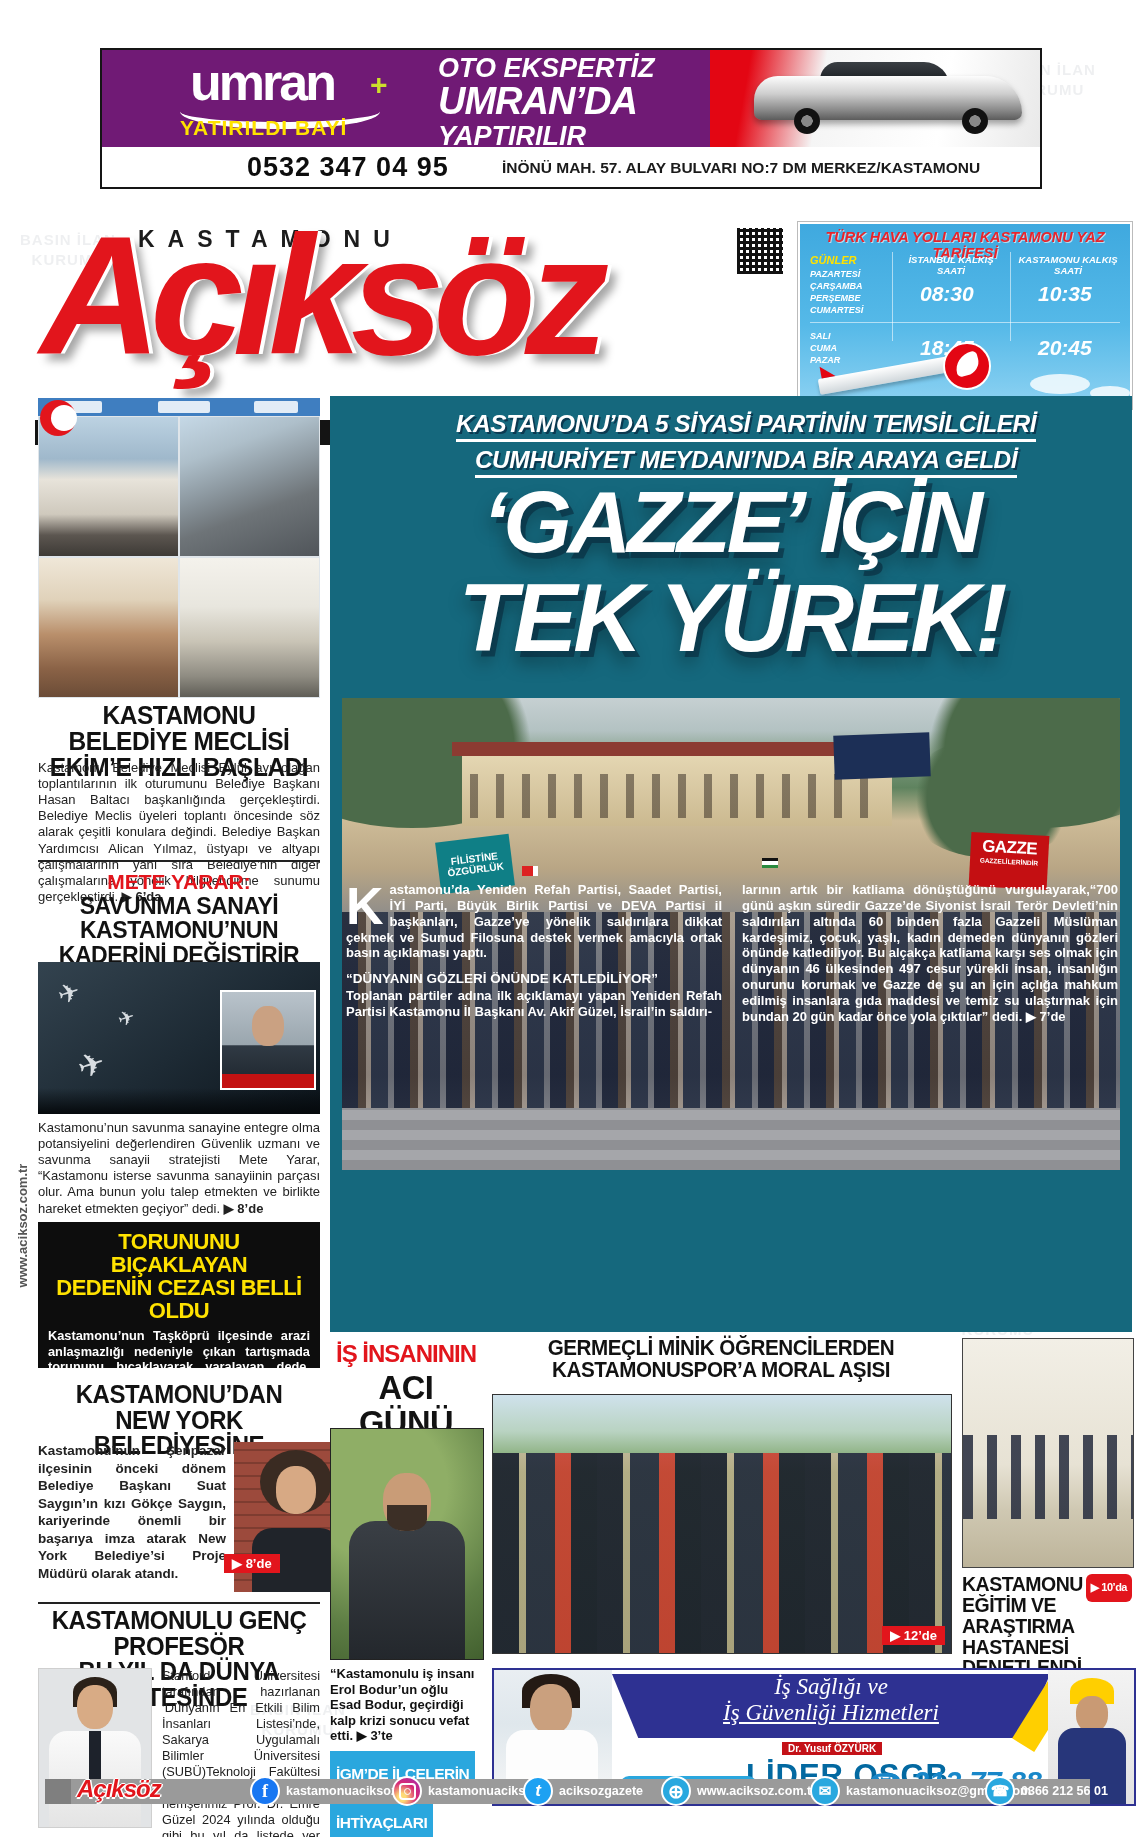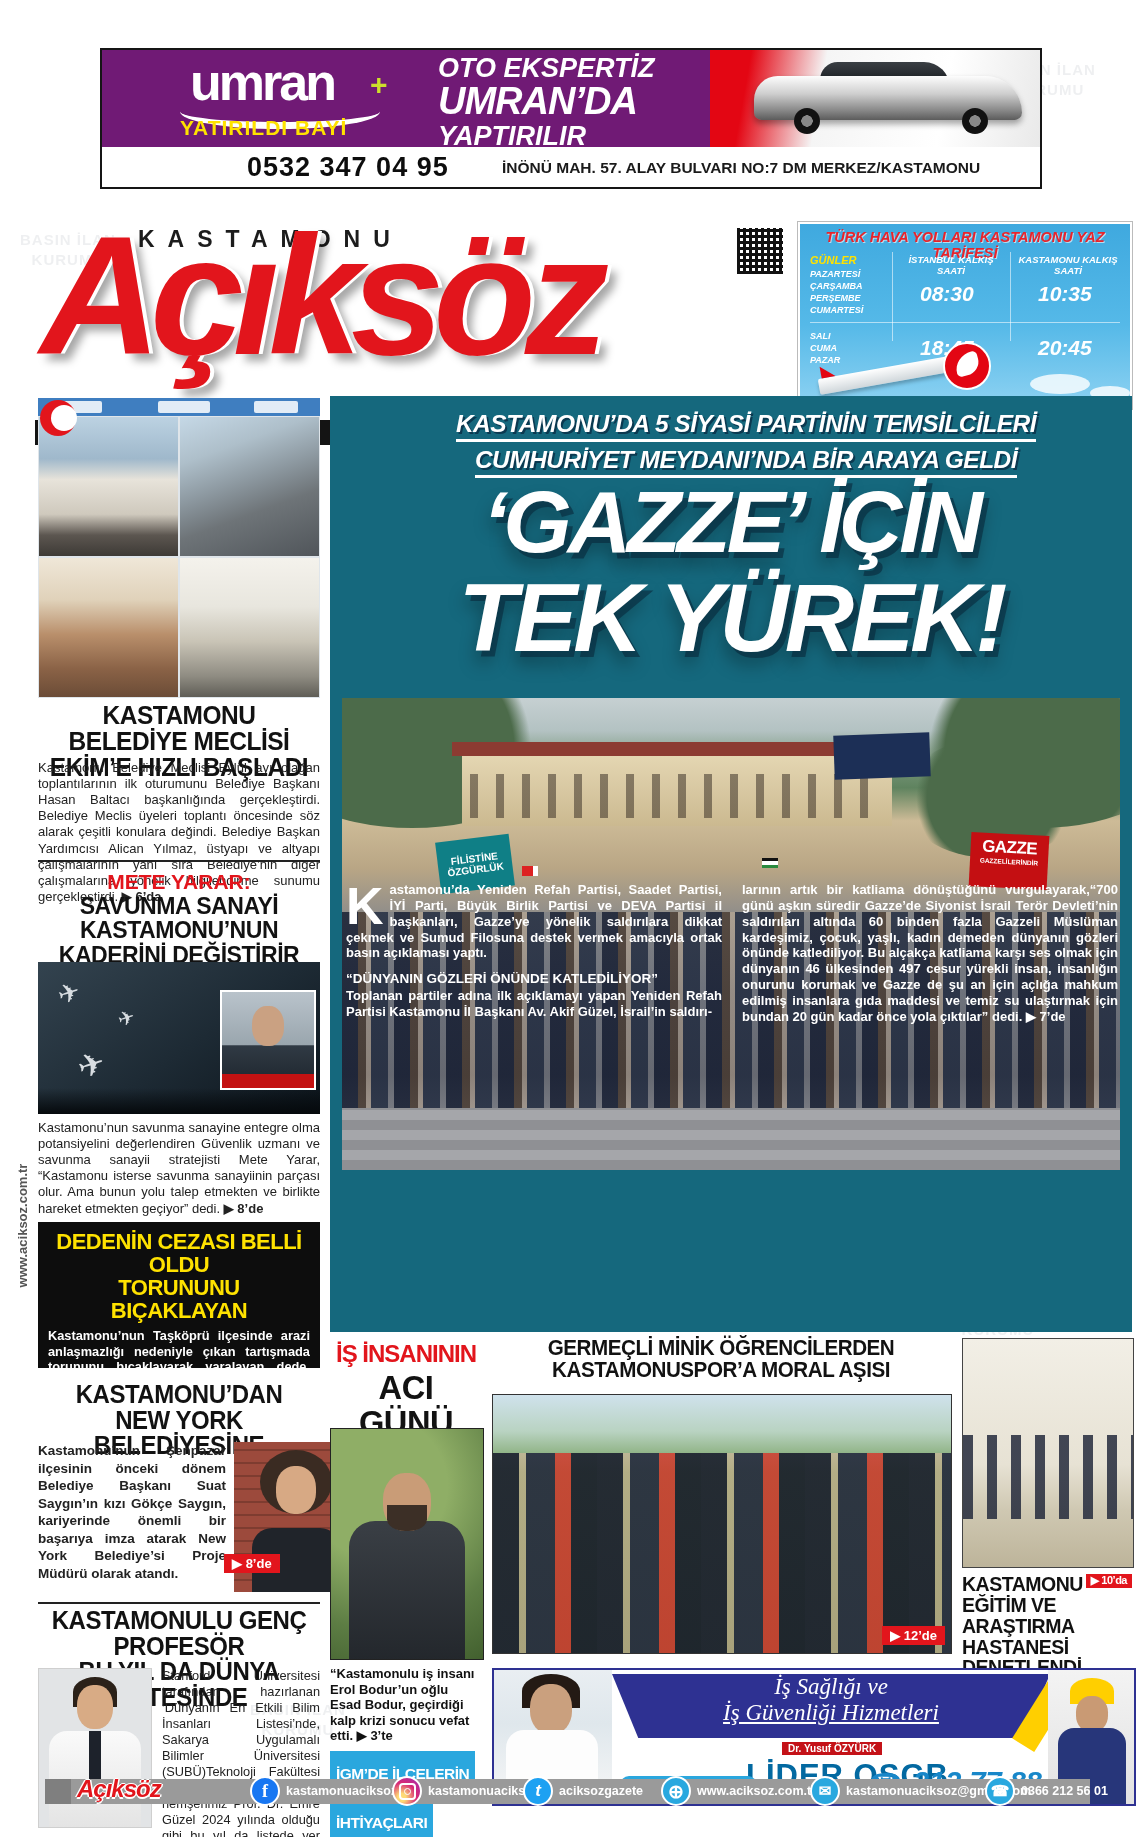--- a/index.html
+++ b/index.html
@@ -330,22 +330,22 @@
 
   <div class="abs body-txt" style="left:38px;top:1120px;width:282px;">
     <span>Kastamonu’nun savunma sanayine entegre olma potansiyelini değerlendiren Güvenlik uzmanı ve savunma sanayii stratejisti Mete Yarar, “Kastamonu isterse savunma sanayiinin parçası olur. Ama bunun yolu talep etmekten ve birlikte hareket etmekten geçiyor” dedi.</span>
     <span class="jump"> <span>▶</span> <span>8’de</span></span>
   </div>
 
   <div class="abs vert-site">www.aciksoz.com.tr</div>
 
   <div id="blackbox" class="abs">
     <div class="yl">
+      <div>TORUNUNU BIÇAKLAYAN</div>
       <div>DEDENİN CEZASI BELLİ OLDU</div>
-      <div>TORUNUNU BIÇAKLAYAN</div>
     </div>
     <div class="bb-body">
       <span>Kastamonu’nun Taşköprü ilçesinde arazi anlaşmazlığı nedeniyle çıkan tartışmada torununu bıçaklayarak yaralayan dede, kasten öldürmeye teşebbüs ve ilk haksız hareketin kimden geldiğinin belirlenememesi gerekçesiyle 7 yıl 6 ay hapis cezasına çarptırıldı.</span>
       <span class="jump"> <span>▶</span> <span>3’te</span></span>
     </div>
   </div>
 
   <div class="abs hl" style="left:38px;top:1382px;width:282px;font-size:25px;">
     <div>KASTAMONU’DAN</div>
     <div>NEW YORK BELEDİYESİNE</div>
@@ -450,21 +450,21 @@
       <div class="germ-badge redbadge"><span>▶</span> <span>12’de</span></div>
     </div>
   </div>
 
   <div id="hast" class="abs">
     <div class="hast-photo">
       <div class="hast-figs"></div>
     </div>
     <div class="hast-hl">
       <div><span>KASTAMONU</span>
-        <span class="redbadge" style="font-size:11px;padding:1px 5px;float:right;"><span>▶</span> <span>10’da</span></span>
+        <span class="redbadge" style="font-size:11px;padding:8px 5px;float:right;border-radius:6px;"><span>▶</span> <span>10’da</span></span>
       </div>
       <div>EĞİTİM VE ARAŞTIRMA</div>
       <div>HASTANESİ DENETLENDİ</div>
     </div>
   </div>
 
   <div id="lider" class="abs">
     <div class="ld-woman">
       <div class="ld-whair"></div>
       <div class="ld-wface"></div>

